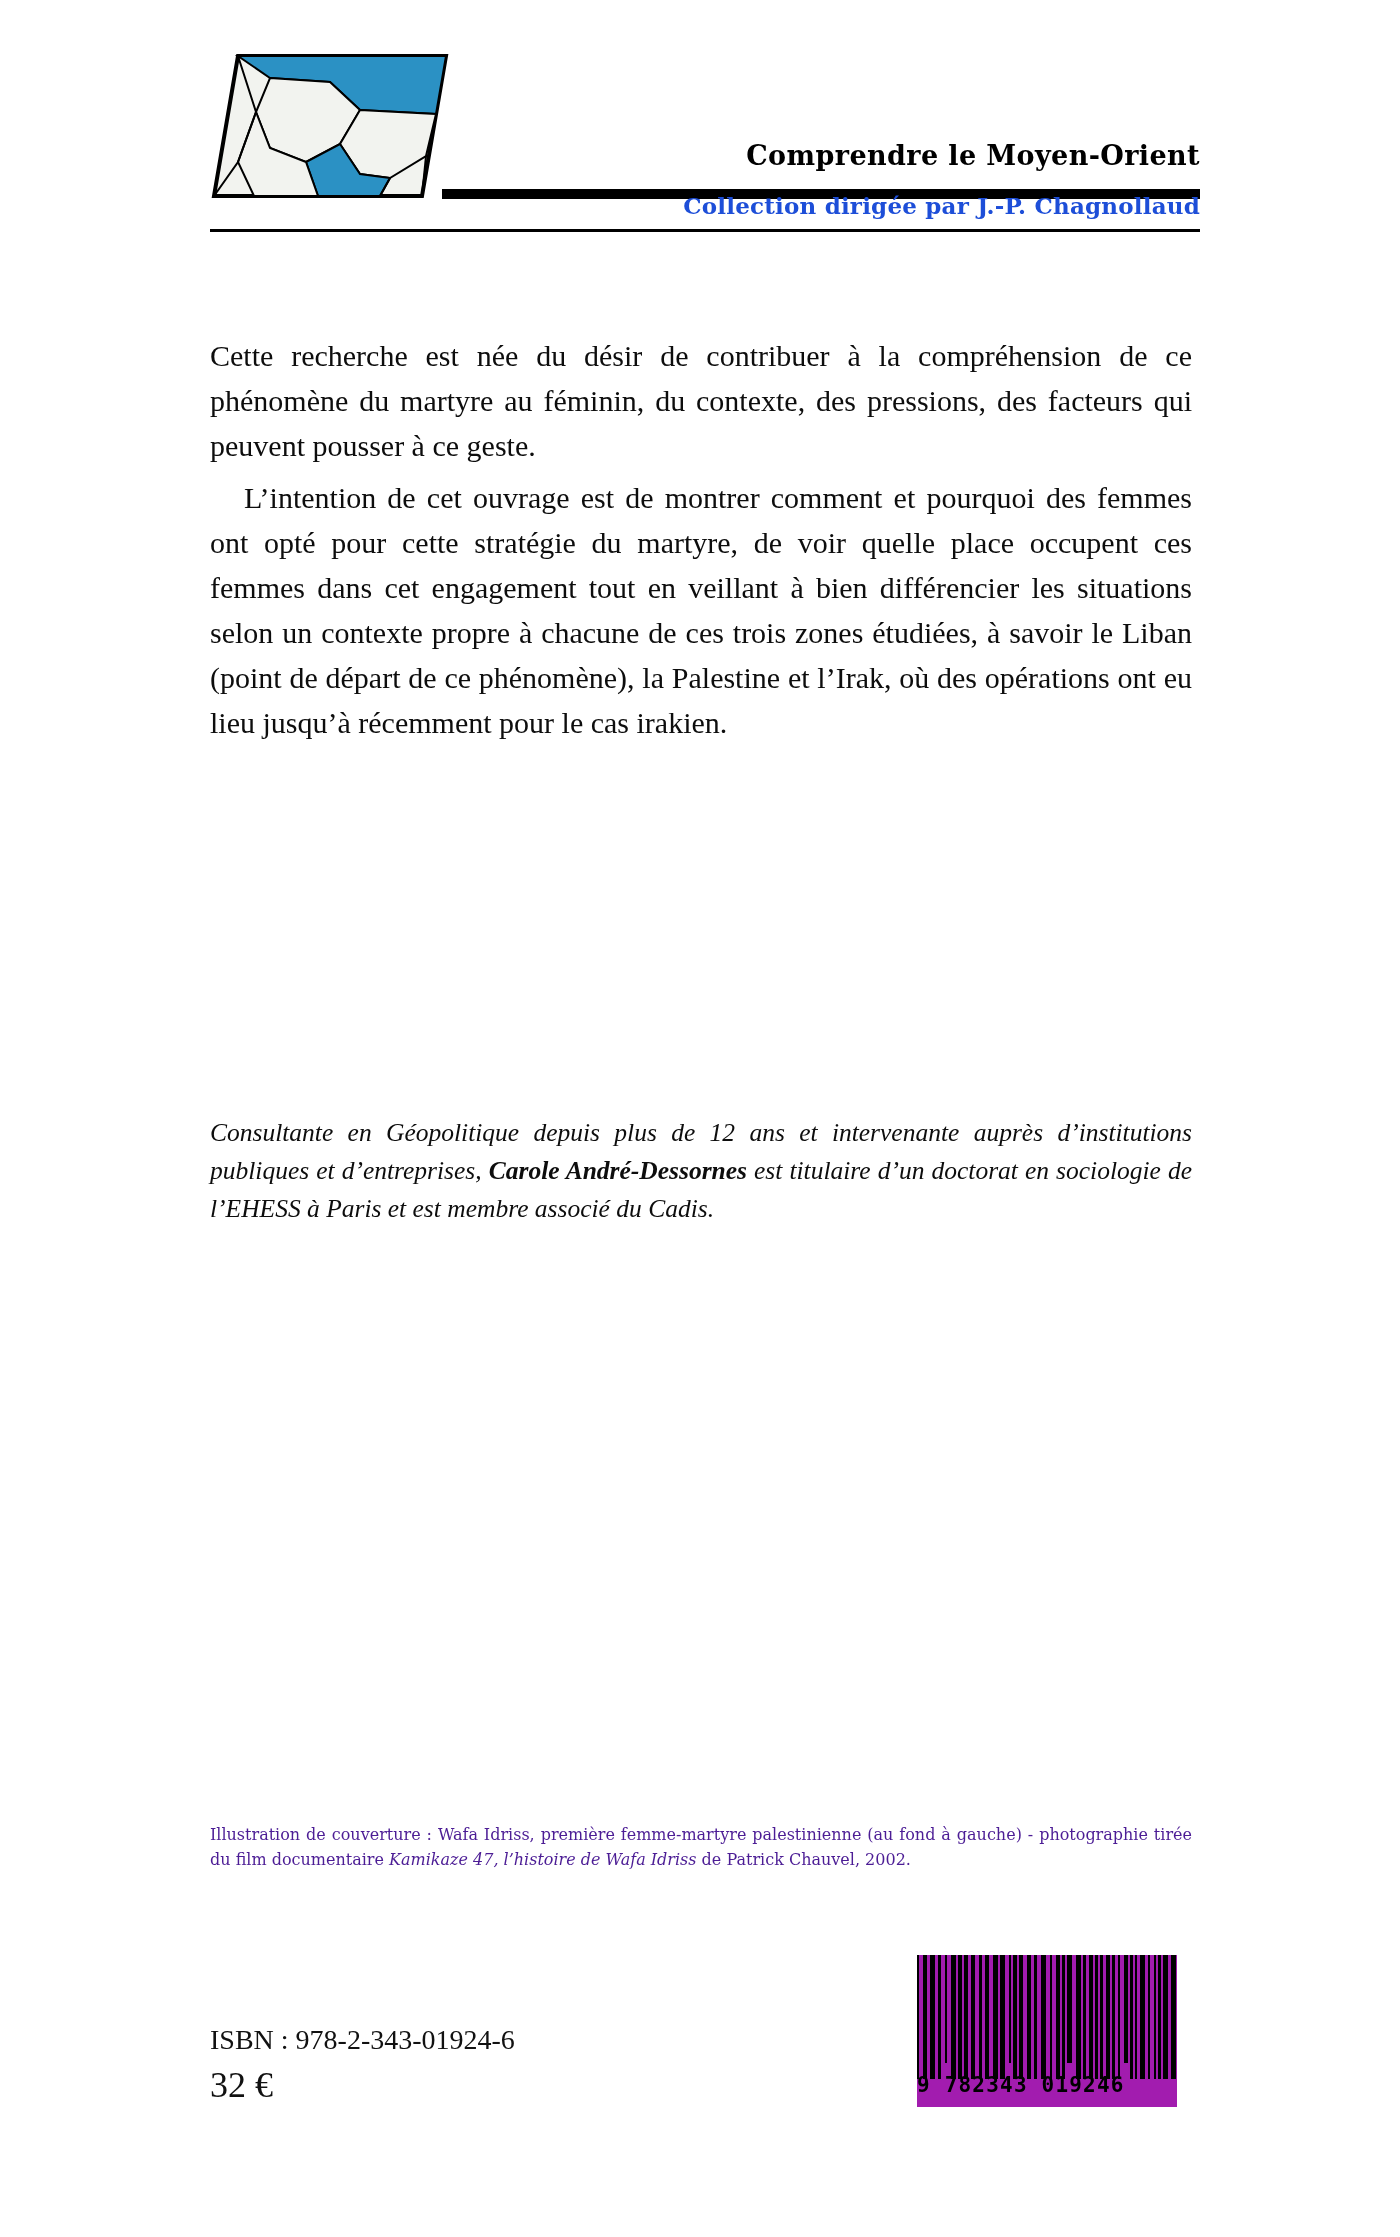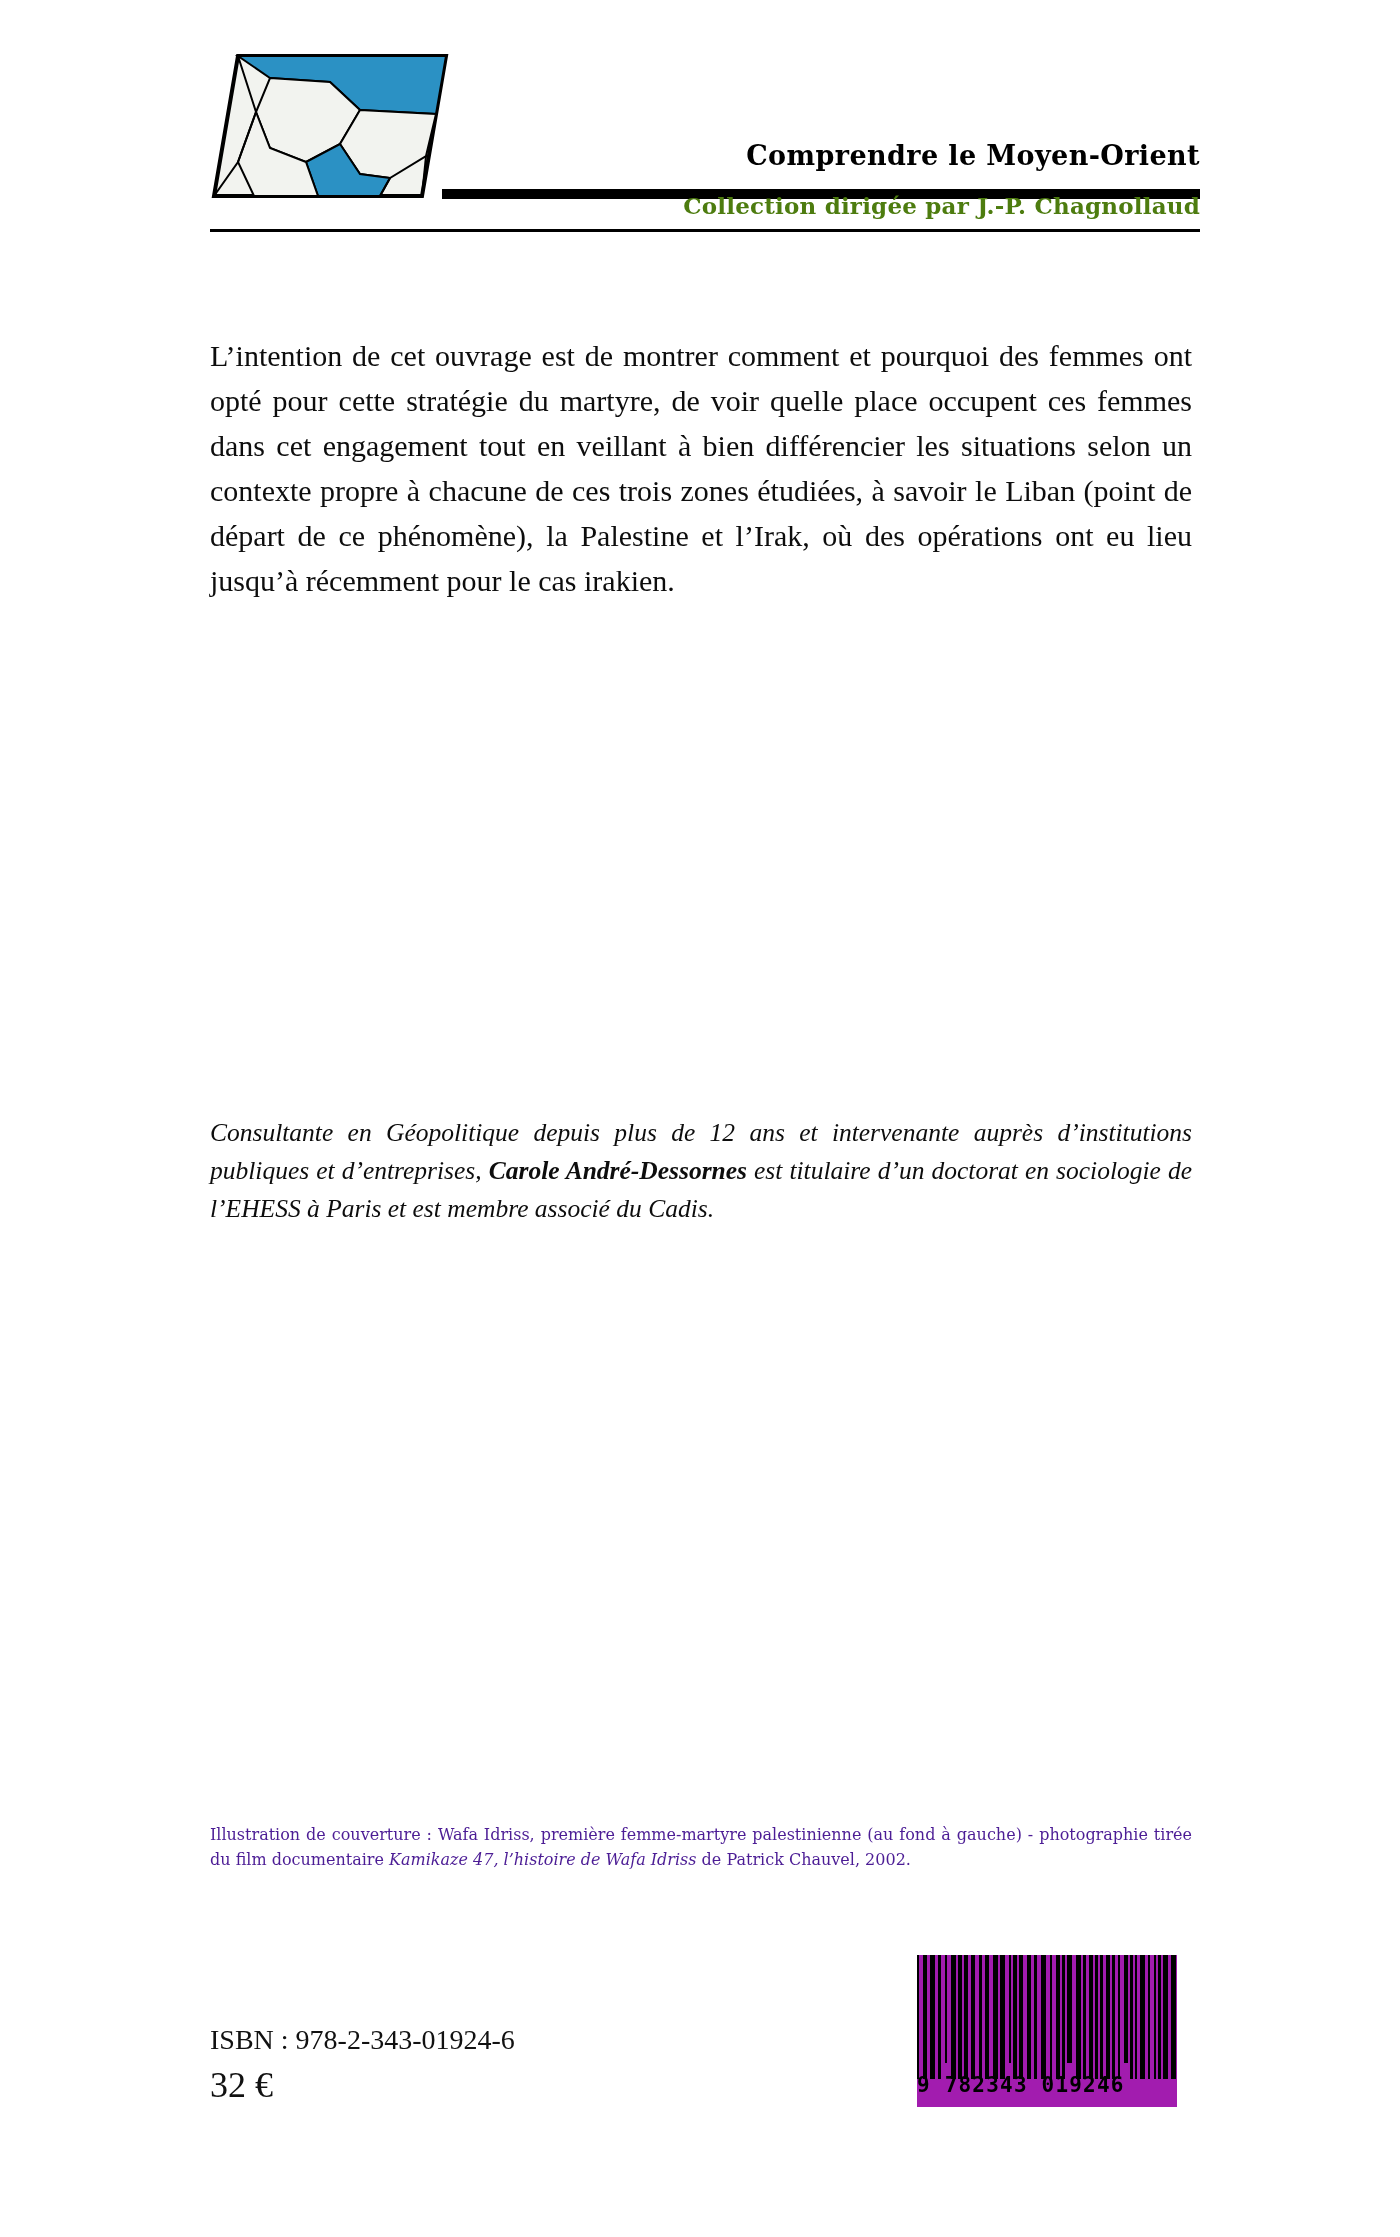--- a/index.html
+++ b/index.html
@@ -65,21 +65,21 @@
     background: #000000;
   }
   .collection-sub {
     position: absolute;
     right: 0px;
     top: 140px;
     font-family: "DejaVu Serif", serif;
     font-weight: bold;
     font-size: 23px;
     letter-spacing: 0.2px;
-    color: #4d7c0f;
+    color: #1d4ed8;
     white-space: nowrap;
   }
 
   
   .blurb {
     position: absolute;
     left: 210px;
     top: 333px;
     width: 982px;
     font-size: 30px;
@@ -197,20 +197,21 @@
       </svg>
     </div>
 
     <div class="collection-title">Comprendre le Moyen-Orient</div>
     <div class="rule-thick"></div>
     <div class="rule-thin"></div>
     <div class="collection-sub">Collection dirigée par J.-P. Chagnollaud</div>
   </div>
 
   <div class="blurb">
+    <p>Cette recherche est née du désir de contribuer à la compréhension de ce phénomène du martyre au féminin, du contexte, des pressions, des facteurs qui peuvent pousser à ce geste.</p>
     <p>L’intention de cet ouvrage est de montrer comment et pourquoi des femmes ont opté pour cette stratégie du martyre, de voir quelle place occupent ces femmes dans cet engagement tout en veillant à bien différencier les situations selon un contexte propre à chacune de ces trois zones étudiées, à savoir le Liban (point de départ de ce phénomène), la Palestine et l’Irak, où des opérations ont eu lieu jusqu’à récemment pour le cas irakien.</p>
   </div>
 
   <div class="author-note">
     <span>Consultante en Géopolitique depuis plus de 12 ans et intervenante auprès d’institutions publiques et d’entreprises, </span><b>Carole André-Dessornes</b><span> est titulaire d’un doctorat en sociologie de l’EHESS à Paris et est membre associé du Cadis.</span>
   </div>
 
   <div class="credit">
     <span>Illustration de couverture : Wafa Idriss, première femme-martyre palestinienne (au fond à gauche) - photographie tirée du film documentaire </span><i>Kamikaze 47, l’histoire de Wafa Idriss</i><span> de Patrick Chauvel, 2002.</span>
   </div>

